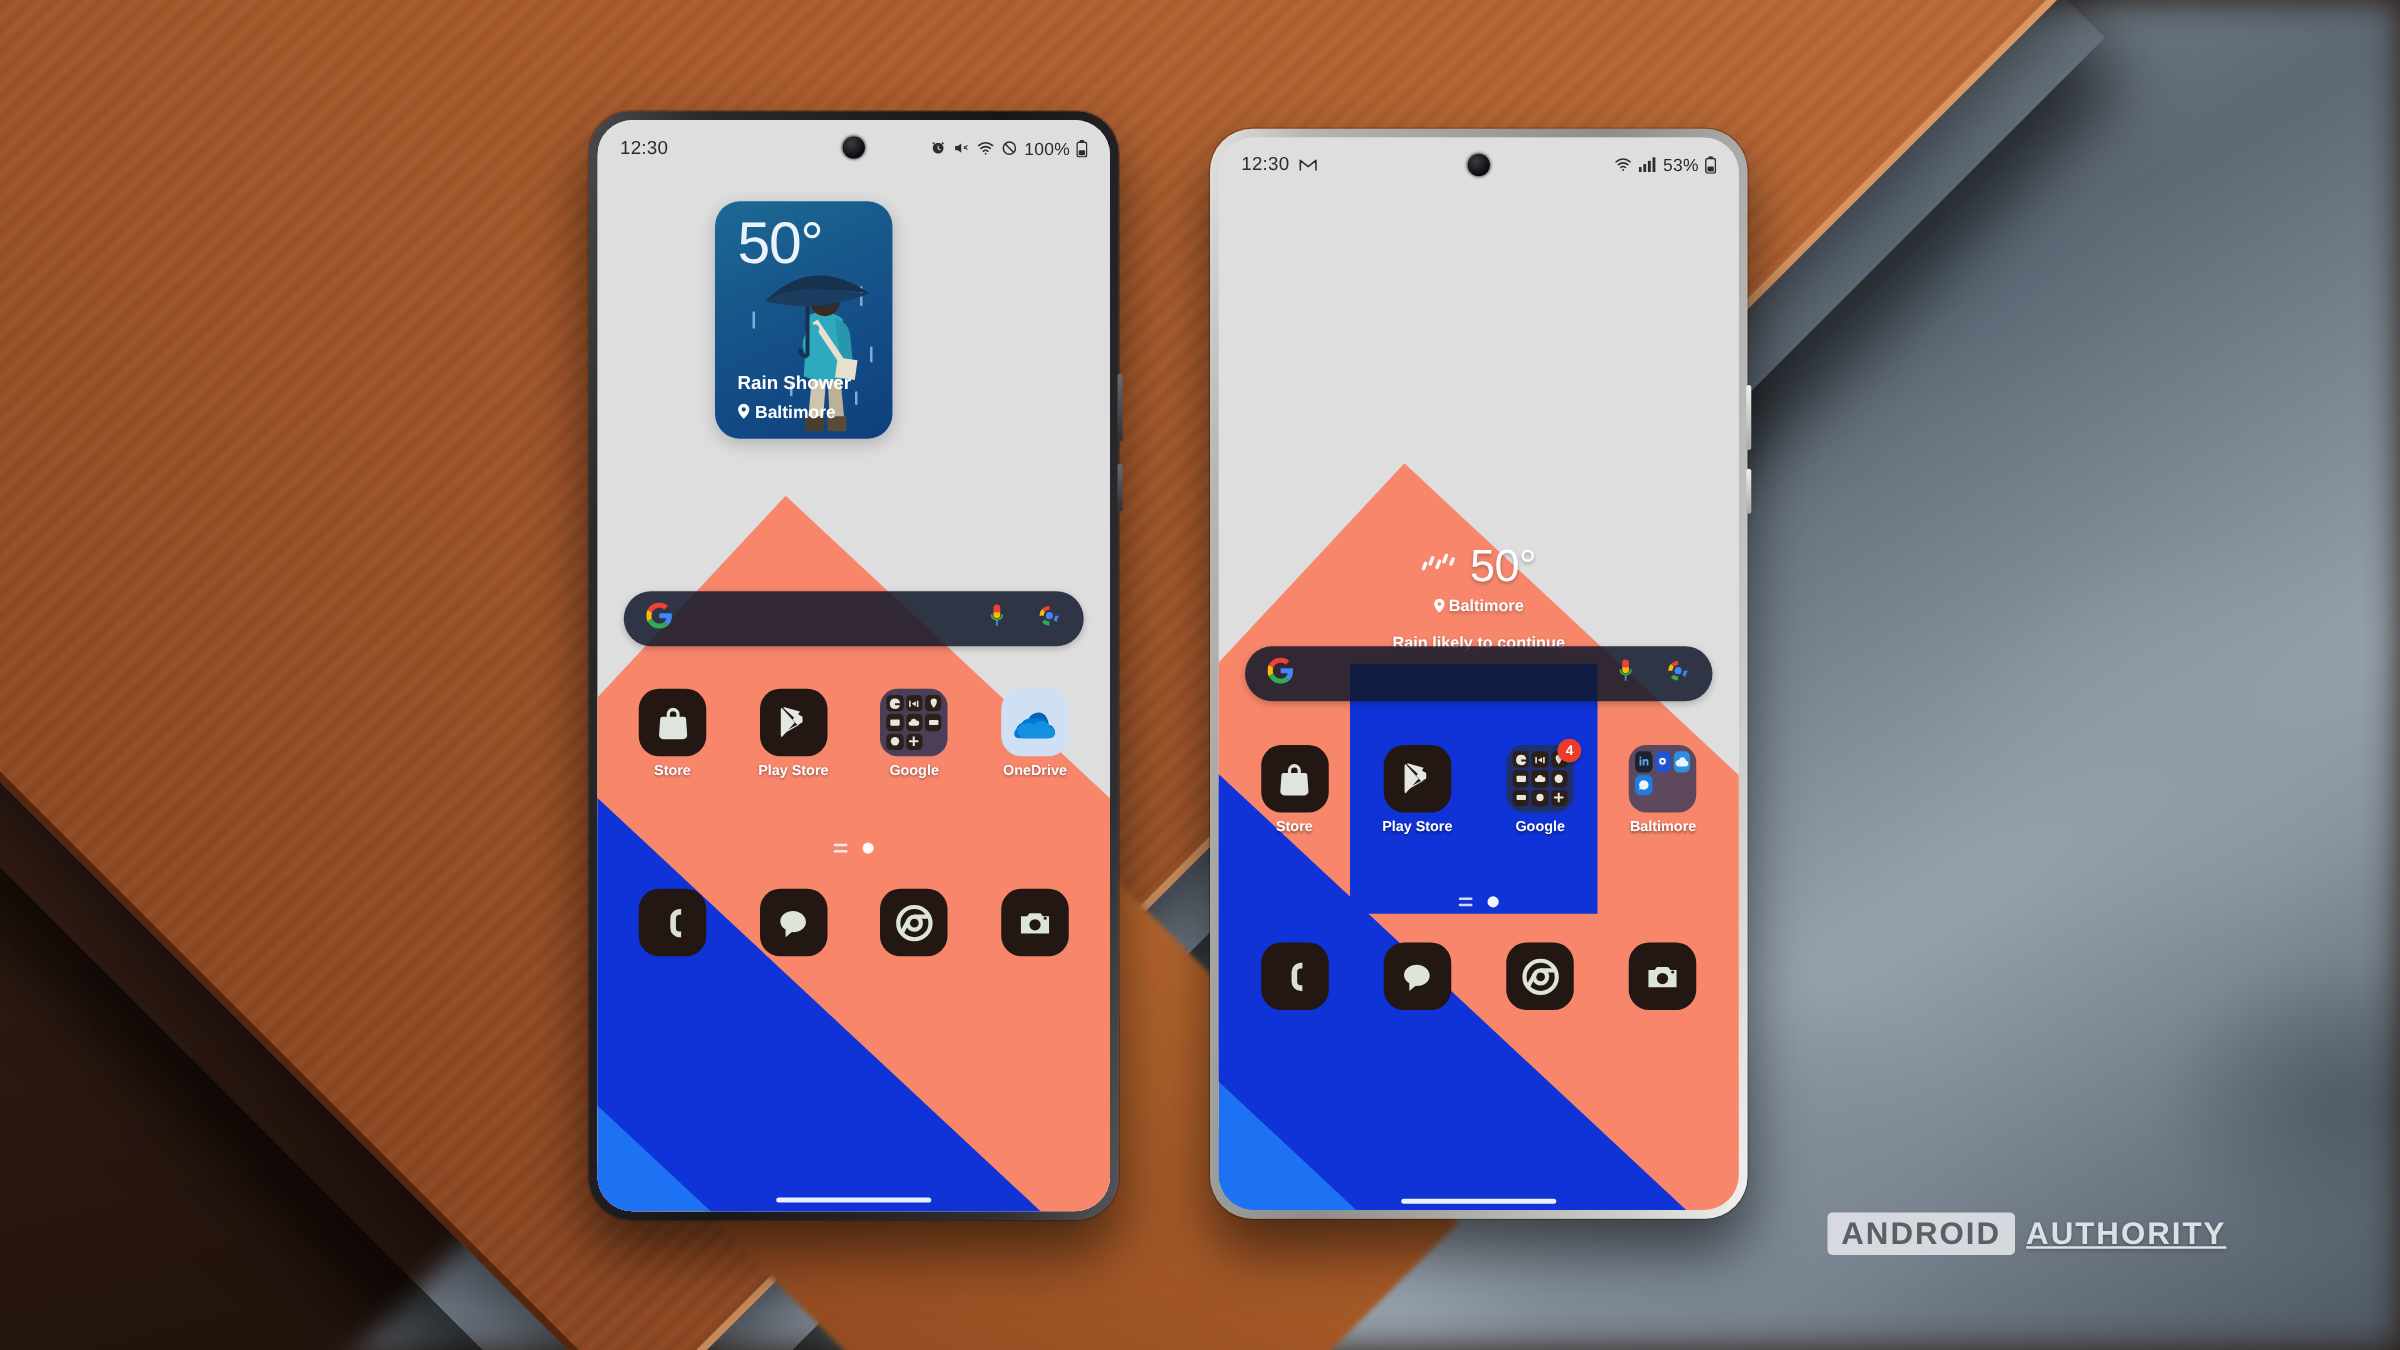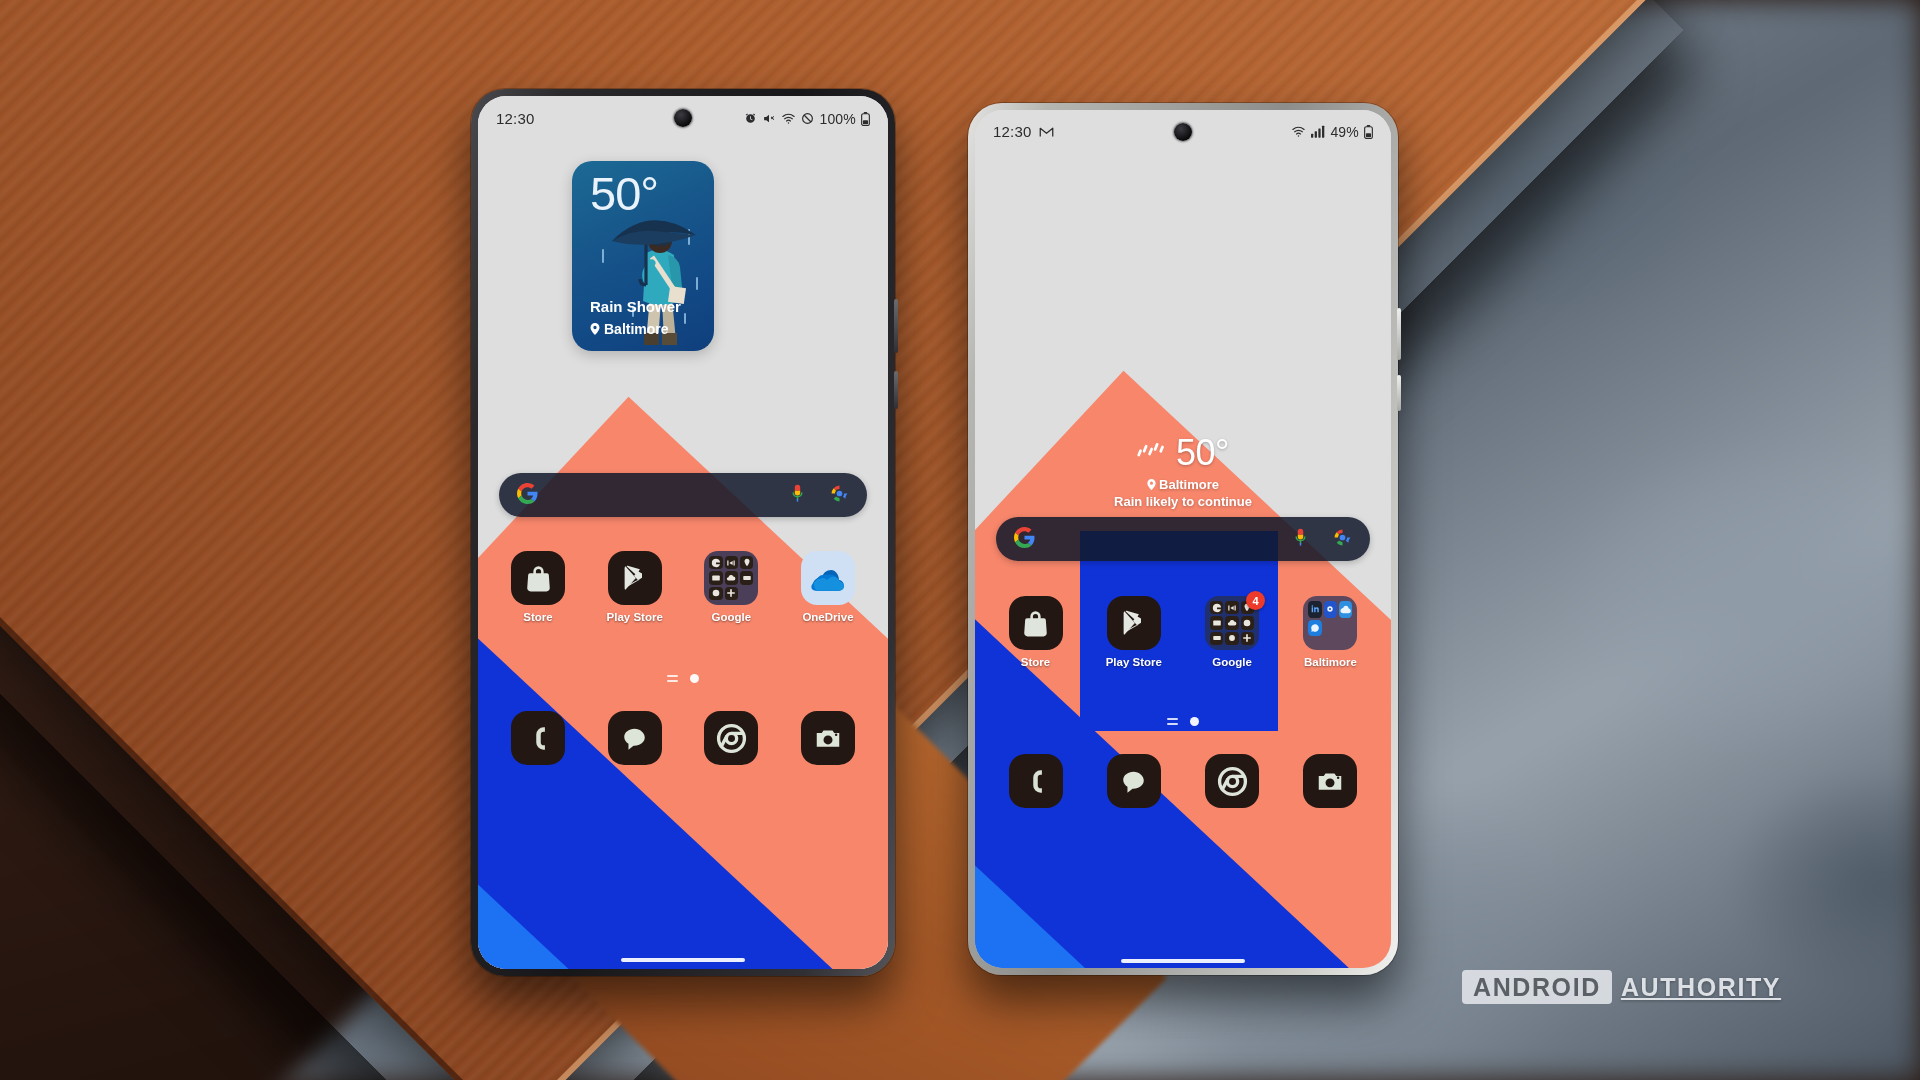--- a/index.html
+++ b/index.html
@@ -179,21 +179,21 @@
 
   
   .amb-weather{
     position:absolute; left:0; right:0;
     text-align:center; color:#fff;
     text-shadow:0 1px 3px rgba(0,0,0,.28);
   }
   .amb-row{ display:flex; align-items:center; justify-content:center; gap:9px; }
   .amb-temp{ font-size:36px; font-weight:300; letter-spacing:-.5px; }
   .amb-loc{ font-size:13px; font-weight:700; display:flex; align-items:center; justify-content:center; gap:3px; margin-top:3px;}
-  .amb-desc{ font-size:13px; font-weight:700; margin-top:2px; }
+  .amb-desc{ font-size:13px; font-weight:700; margin-top:14px; }
 
   
   .gsearch{
     position:absolute;
     border-radius:999px;
     background:rgba(18,25,42,.86);
     display:flex; align-items:center;
     padding:0 18px;
     box-shadow:0 2px 6px rgba(0,0,0,.22);
   }
@@ -583,21 +583,21 @@
           </svg>
         </span>
         <span class="sb-icon">
           <svg width="14" height="13" viewBox="0 0 16 14" fill="#2c2c2e">
             <rect x="0" y="9.5" width="2.6" height="4.5" rx="0.6"></rect>
             <rect x="4.2" y="6.6" width="2.6" height="7.4" rx="0.6"></rect>
             <rect x="8.4" y="3.6" width="2.6" height="10.4" rx="0.6"></rect>
             <rect x="12.6" y="0.4" width="2.6" height="13.6" rx="0.6"></rect>
           </svg>
         </span>
-        <span class="batt-pct">49%</span>
+        <span class="batt-pct">53%</span>
         <span class="sb-icon">
           <svg width="9" height="14" viewBox="0 0 10 16">
             <rect x="3" y="0" width="4" height="2" rx="0.8" fill="#2c2c2e"></rect>
             <rect x="0.6" y="2" width="8.8" height="13.4" rx="2" fill="none" stroke="#2c2c2e" stroke-width="1.3"></rect>
             <rect x="2.1" y="9.4" width="5.8" height="4.6" rx="1" fill="#2c2c2e"></rect>
           </svg>
         </span>
       </div>
     </div>
 

